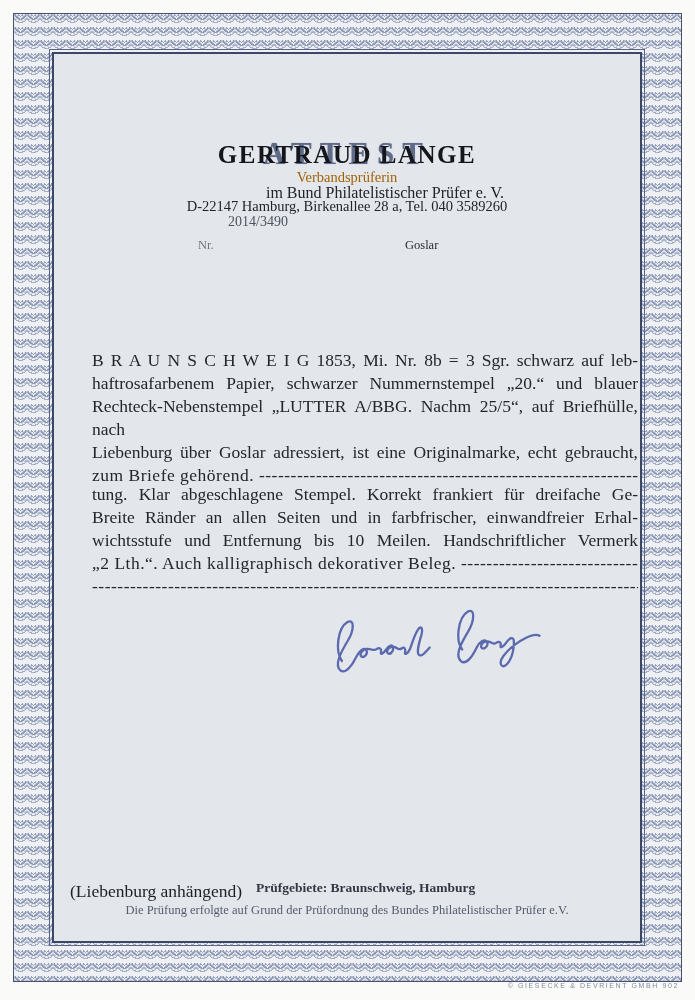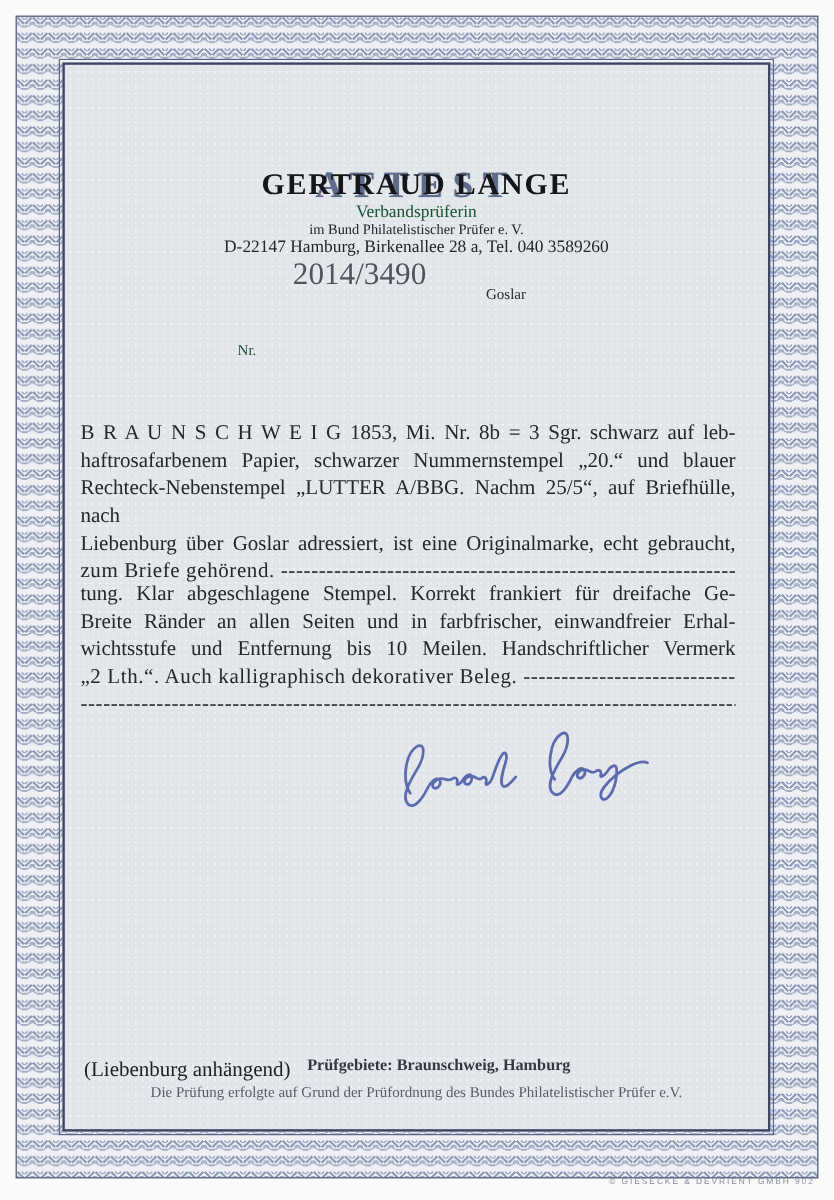--- a/index.html
+++ b/index.html
@@ -40,30 +40,30 @@
   .abs{position:absolute;z-index:3;}
   .center{left:52px;width:590px;text-align:center;}
 
   .title{
     top:94px;font-size:31px;letter-spacing:8px;font-weight:700;
     color:#5f6c89;text-shadow:0 0 1px rgba(95,108,137,.5);margin-top:42px;
   }
   .name{
     top:141px;font-size:25px;font-weight:bold;letter-spacing:1.5px;color:#15161c;
   }
-  .role{top:169px;font-size:14.5px;color:#14532d;}
-  .assoc{top:184px;font-size:12px;color:#23242b;}
+  .role{top:169px;font-size:14.5px;color:#a16207;}
+  .assoc{top:184px;font-size:16px;color:#23242b;margin-left:38px;}
   .addr{top:198px;font-size:14.5px;color:#23242b;}
 
-  .nr-value{top:214px;left:244px;font-size:26px;color:#4e545f;}
+  .nr-value{top:214px;left:228px;font-size:14px;color:#4e545f;}
   .date-value{top:214px;left:449px;font-size:21px;color:#4e545f;}
-  .nr-label{top:238px;left:198px;font-size:12.5px;color:#14532d;margin-top:47px;}
+  .nr-label{top:238px;left:198px;font-size:12.5px;color:#737373;}
   .date-label{top:238px;left:405px;font-size:12.5px;color:#2a2b31;}
 
-  .para{left:67px;width:546px;color:#25262c;font-size:17.5px;line-height:23px;}
+  .para{left:92px;width:546px;color:#25262c;font-size:17.5px;line-height:23px;}
   .para1{top:349px;}
   .para2{top:483px;}
   .pline{text-align:justify;text-align-last:justify;}
   .dline{text-align:left;white-space:nowrap;overflow:hidden;letter-spacing:.5px;}
 
   .sig{top:601px;left:318px;width:250px;height:85px;transform:rotate(-4deg);}
 
   .photocopy{top:881px;left:70px;font-size:17.5px;color:#1e1f26;}
   .areas{top:880px;left:256px;font-size:13.5px;font-weight:bold;color:#323743;}
   .legal{top:903px;left:52px;width:590px;text-align:center;font-size:12.5px;color:#555c6b;}

